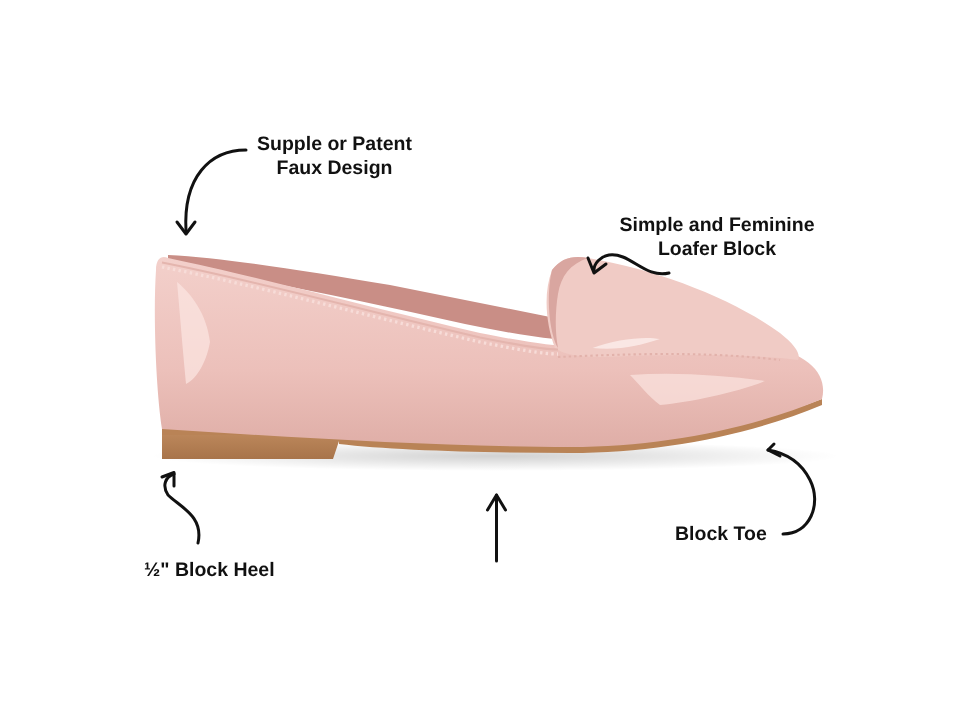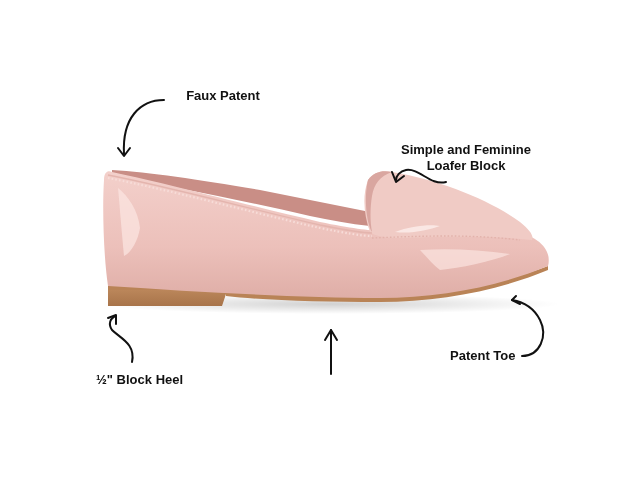--- a/index.html
+++ b/index.html
@@ -69,30 +69,31 @@
       <path d="M516,296 L512,300 L520,304"></path>
     </g>
   </svg>
 
   <span style="position:absolute;left:392px;top:166px;width:56px;height:20px;"></span>
   <span style="position:absolute;left:106px;top:312px;width:32px;height:52px;"></span>
   <span style="position:absolute;left:322px;top:328px;width:18px;height:48px;"></span>
   <span style="position:absolute;left:508px;top:294px;width:44px;height:66px;"></span>
 
   <div class="callout" style="left:168px;top:88px;width:110px;">
-    <div>Faux Patent</div>
+    <div>Supple or Patent</div>
+    <div>Faux Design</div>
   </div>
 
-  <div class="callout" style="left:398px;top:142px;width:136px;">
+  <div class="callout" style="left:410px;top:142px;width:136px;">
     <div>Simple and Feminine</div>
     <div>Loafer Block</div>
   </div>
 
   <div class="callout" style="left:96px;top:372px;">
     <div>½" Block Heel</div>
   </div>
 
 
   <div class="callout" style="left:450px;top:348px;">
-    <div>Patent Toe</div>
+    <div>Block Toe</div>
   </div>
 
 </div>
 
 </body></html>

